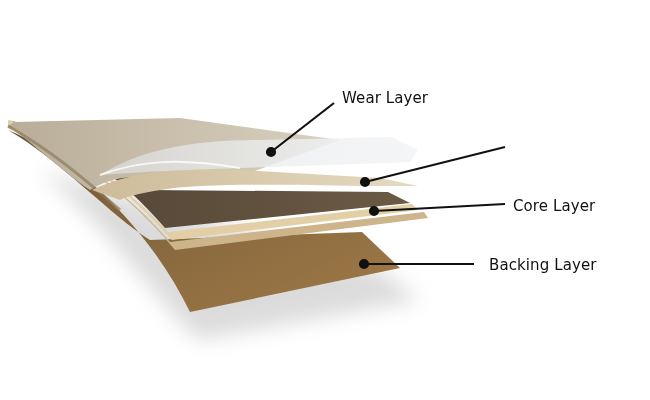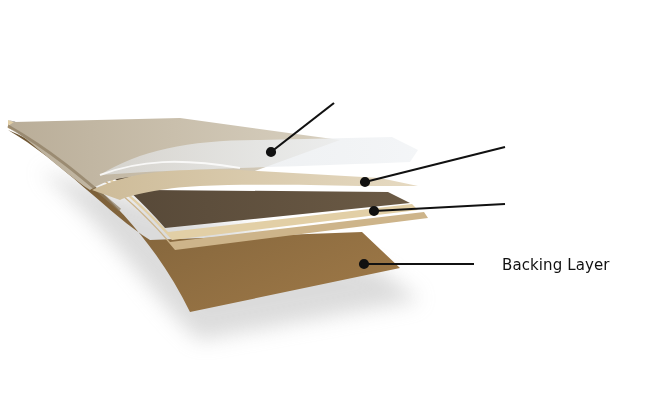--- a/index.html
+++ b/index.html
@@ -62,14 +62,16 @@
       <circle cx="271" cy="152" r="4"></circle>
       <line x1="365" y1="182" x2="505" y2="147"></line>
       <circle cx="365" cy="182" r="4"></circle>
       <line x1="374" y1="211" x2="505" y2="204"></line>
       <circle cx="374" cy="211" r="4"></circle>
       <line x1="364" y1="264" x2="474" y2="264"></line>
       <circle cx="364" cy="264" r="4"></circle>
     </g>
   </svg>
 
-  <div class="label" style="left:489px; top:256px;margin-left:13px;">Backing Layer</div>
+  <div class="label" style="left:342px; top:89px;">Wear Layer</div>
+  <div class="label" style="left:513px; top:197px;">Core Layer</div>
+  <div class="label" style="left:489px; top:256px;">Backing Layer</div>
 </div>
 
 </body></html>

